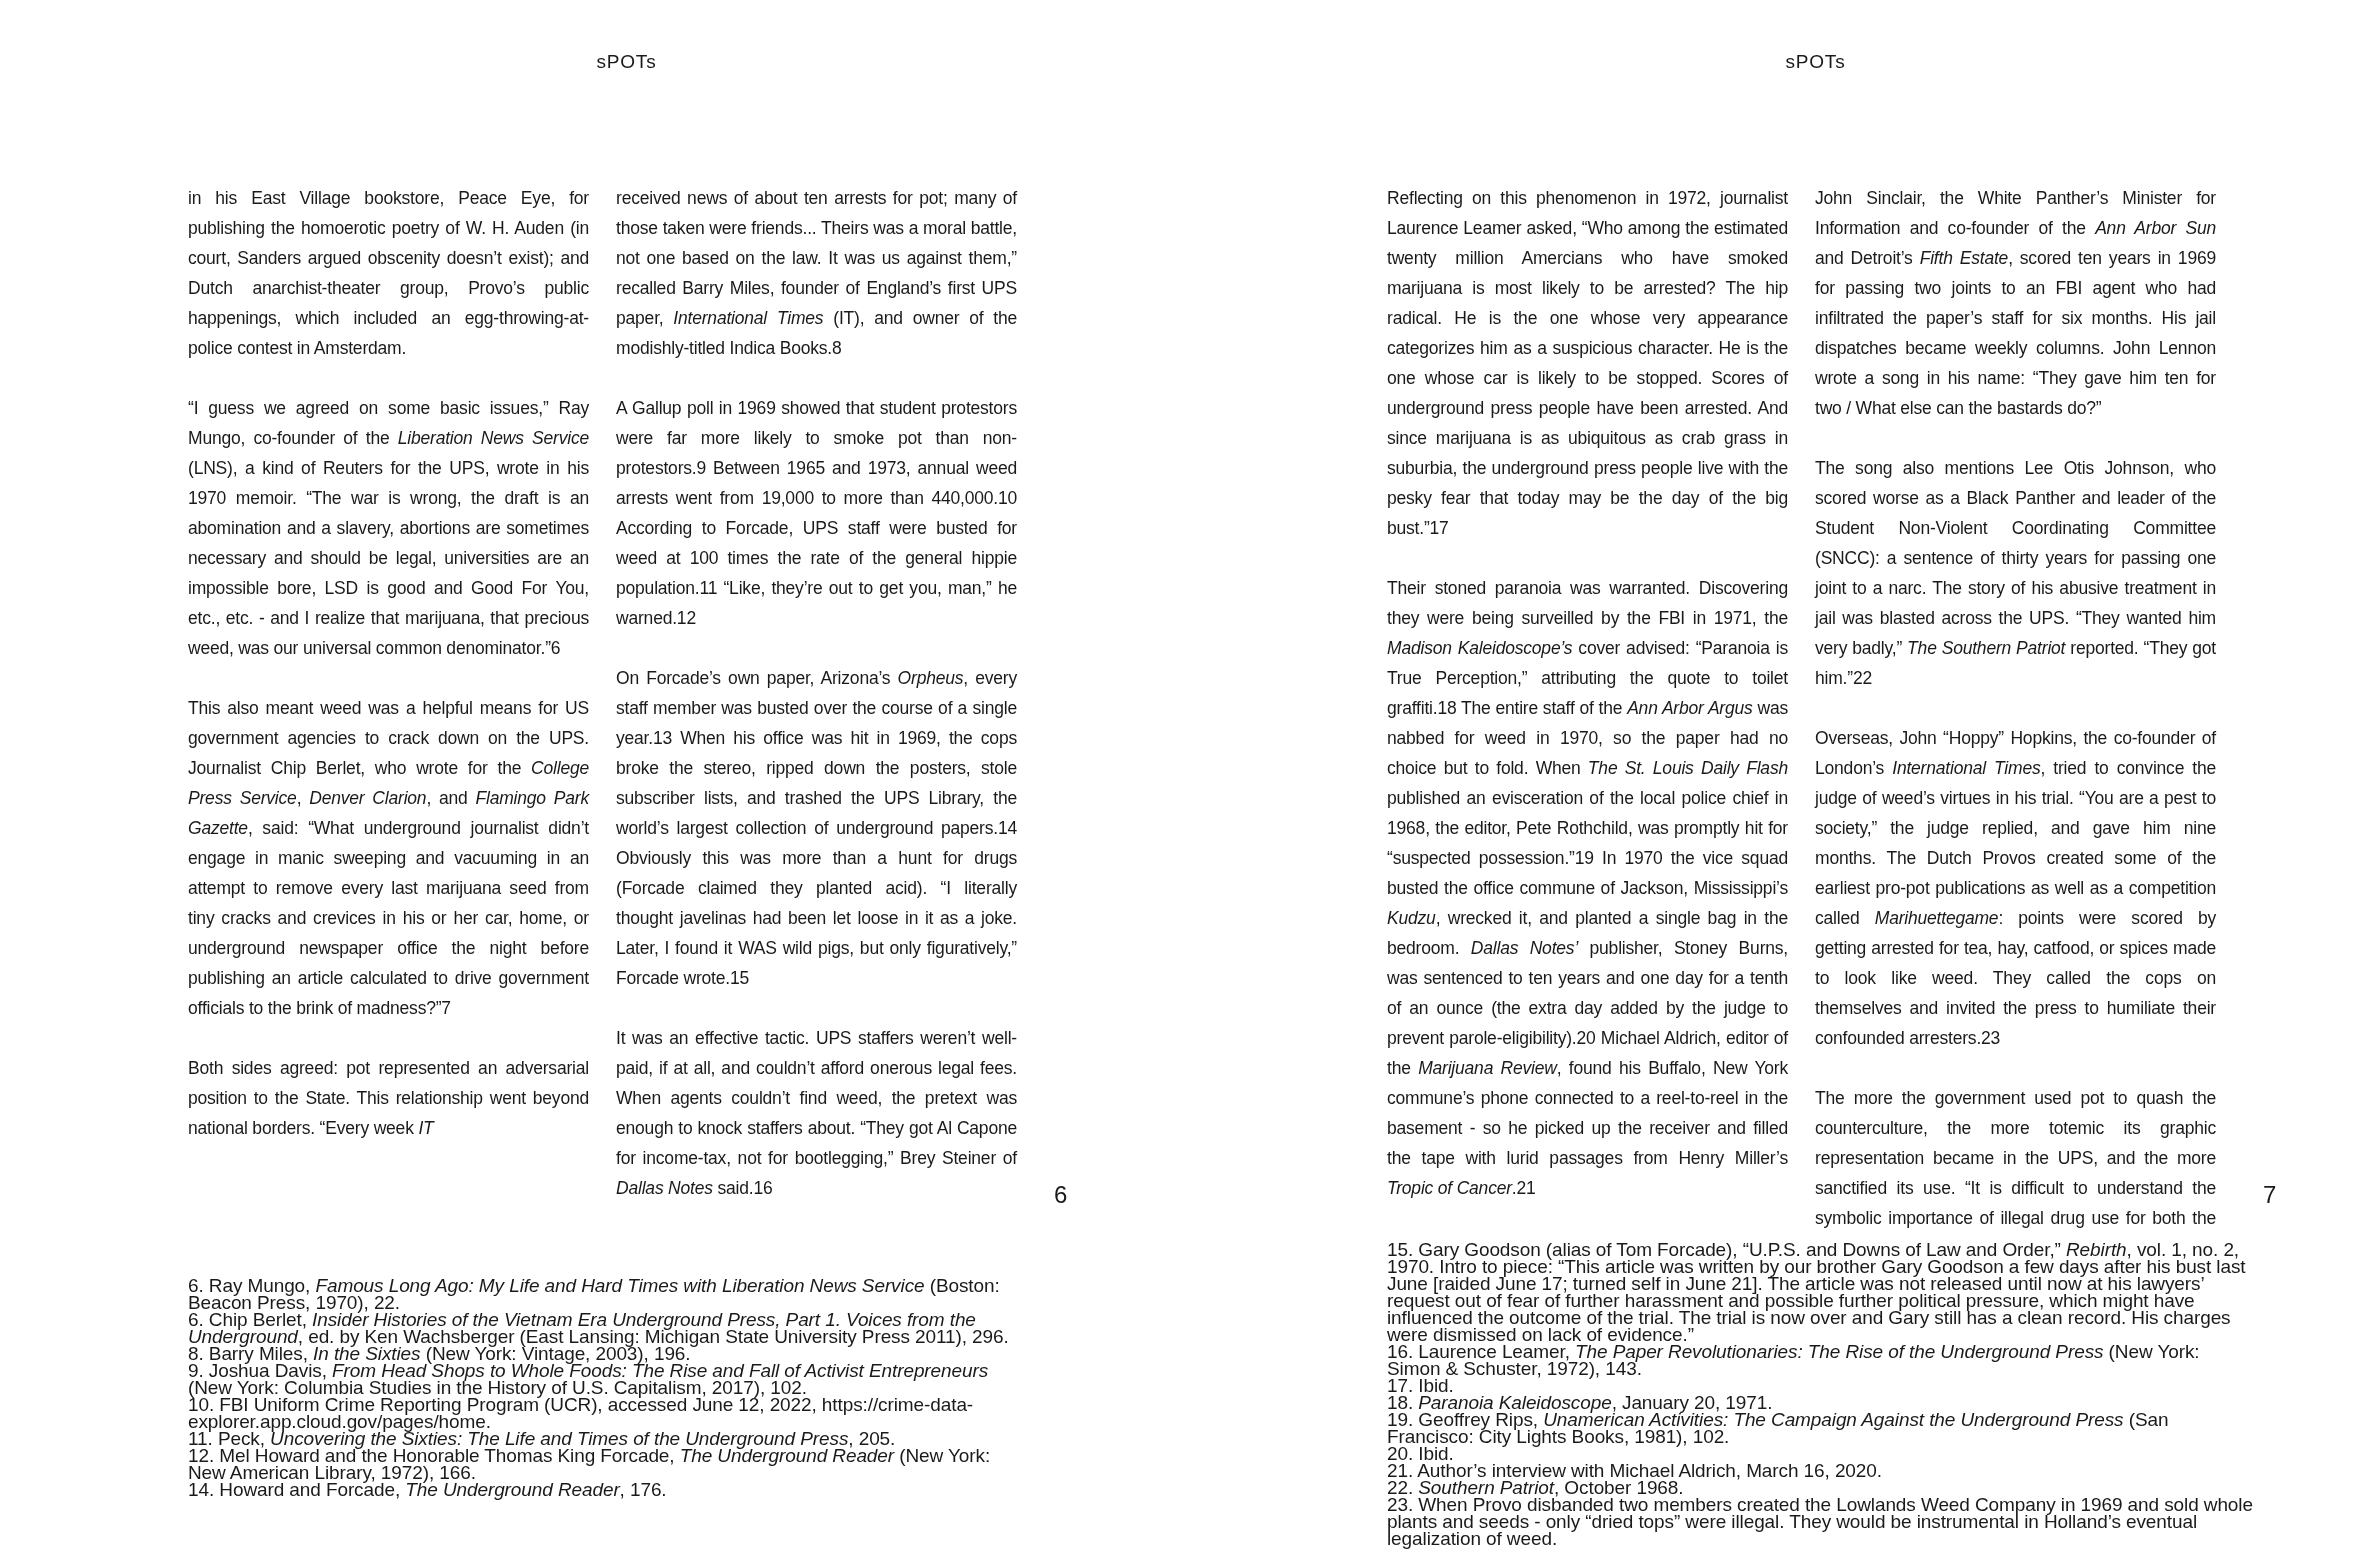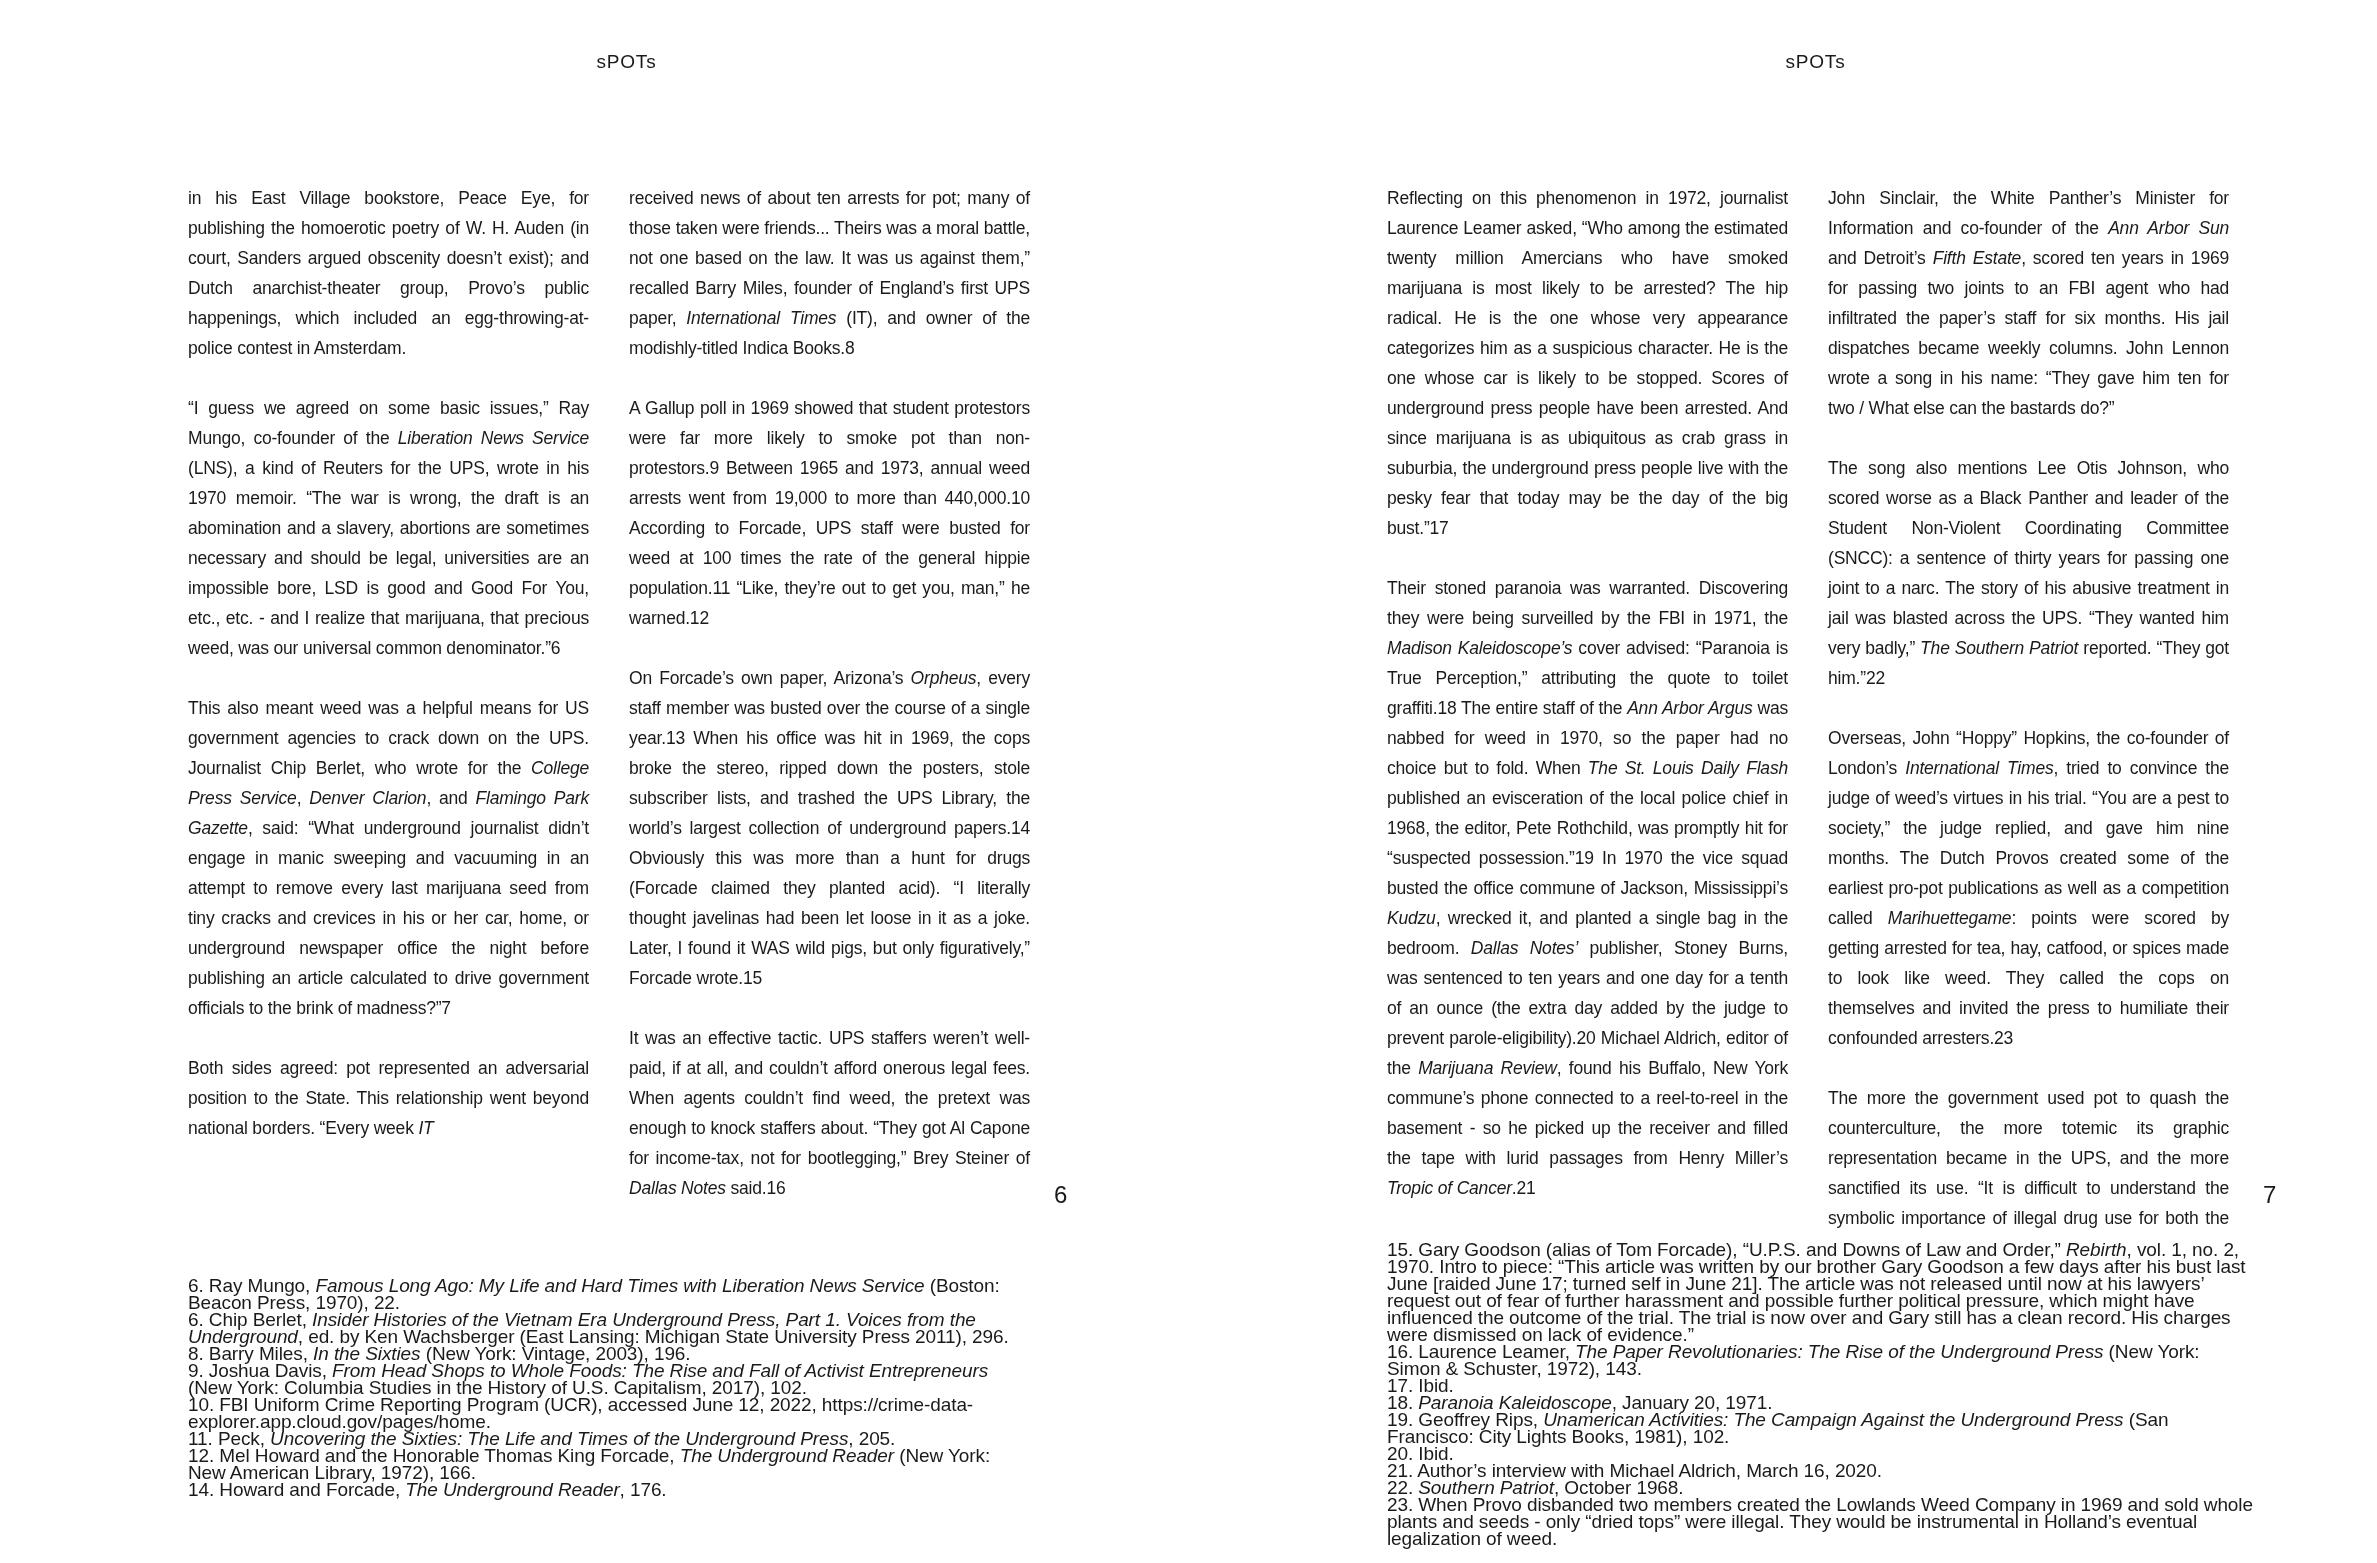--- a/index.html
+++ b/index.html
@@ -24,21 +24,21 @@
     text-align:center;
     font-size:19px;
     letter-spacing:0.8px;
     color:#1a1a1a;
     margin-left:32px;
   }
 
   .textblock {
     position:absolute; top:183px;
     display:flex;
-    gap:40px;
+    gap:27px;
   }
   .page-6 .textblock { left:188px; }
   .page-7 .textblock { left:198px; }
 
   .col {
     width:401px;
     font-size:17.5px;
     line-height:30px;
     letter-spacing:-0.2px;
     text-align:justify;

